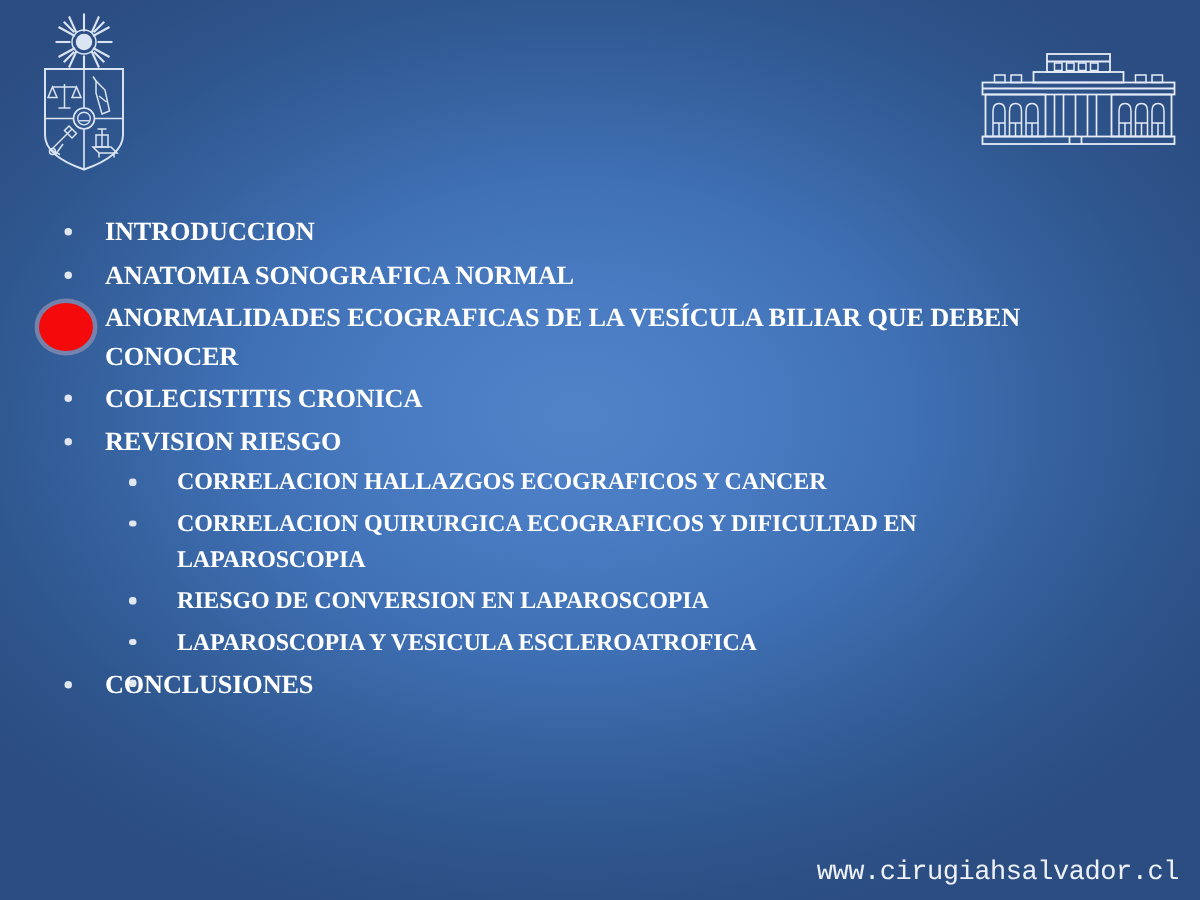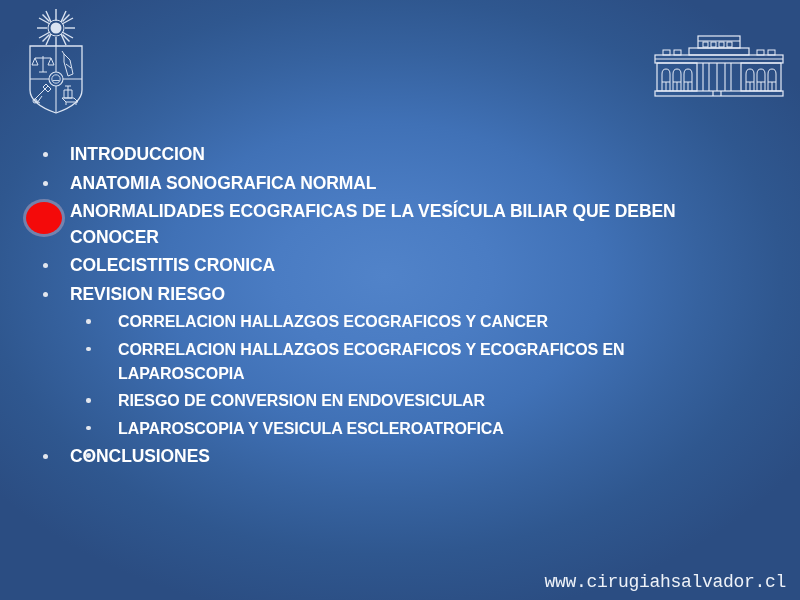--- a/index.html
+++ b/index.html
@@ -43,20 +43,21 @@
   
   .content {
     position: absolute;
     left: 0;
     top: 142px;
     width: 800px;
   }
   .li {
     position: relative;
     color: #ffffff;
+    font-family: Liberation Serif, serif;
   }
   .li.lvl1 {
     padding-left: 70px;
     padding-right: 80px;
     font-size: 17.5px;
     font-weight: 600;
     line-height: 25.5px;
     letter-spacing: -0.1px;
     margin-bottom: 3px;
   }
@@ -276,26 +277,26 @@
       <span>REVISION RIESGO</span>
     </div>
 
     <div class="li lvl2">
       <span class="dot"></span>
       <span>CORRELACION HALLAZGOS ECOGRAFICOS Y CANCER</span>
     </div>
 
     <div class="li lvl2">
       <span class="dot"></span>
-      <span>CORRELACION HALLAZGOS ECOGRAFICOS Y ECOGRAFICOS EN LAPAROSCOPIA</span>
-    </div>
-
-    <div class="li lvl2">
-      <span class="dot"></span>
-      <span>RIESGO DE CONVERSION EN ENDOVESICULAR</span>
+      <span>CORRELACION QUIRURGICA ECOGRAFICOS Y DIFICULTAD EN LAPAROSCOPIA</span>
+    </div>
+
+    <div class="li lvl2">
+      <span class="dot"></span>
+      <span>RIESGO DE CONVERSION EN LAPAROSCOPIA</span>
     </div>
 
     <div class="li lvl2">
       <span class="dot"></span>
       <span>LAPAROSCOPIA Y VESICULA ESCLEROATROFICA</span>
     </div>
 
     <div class="li lvl2">
       <span class="dot"></span>
     </div>

